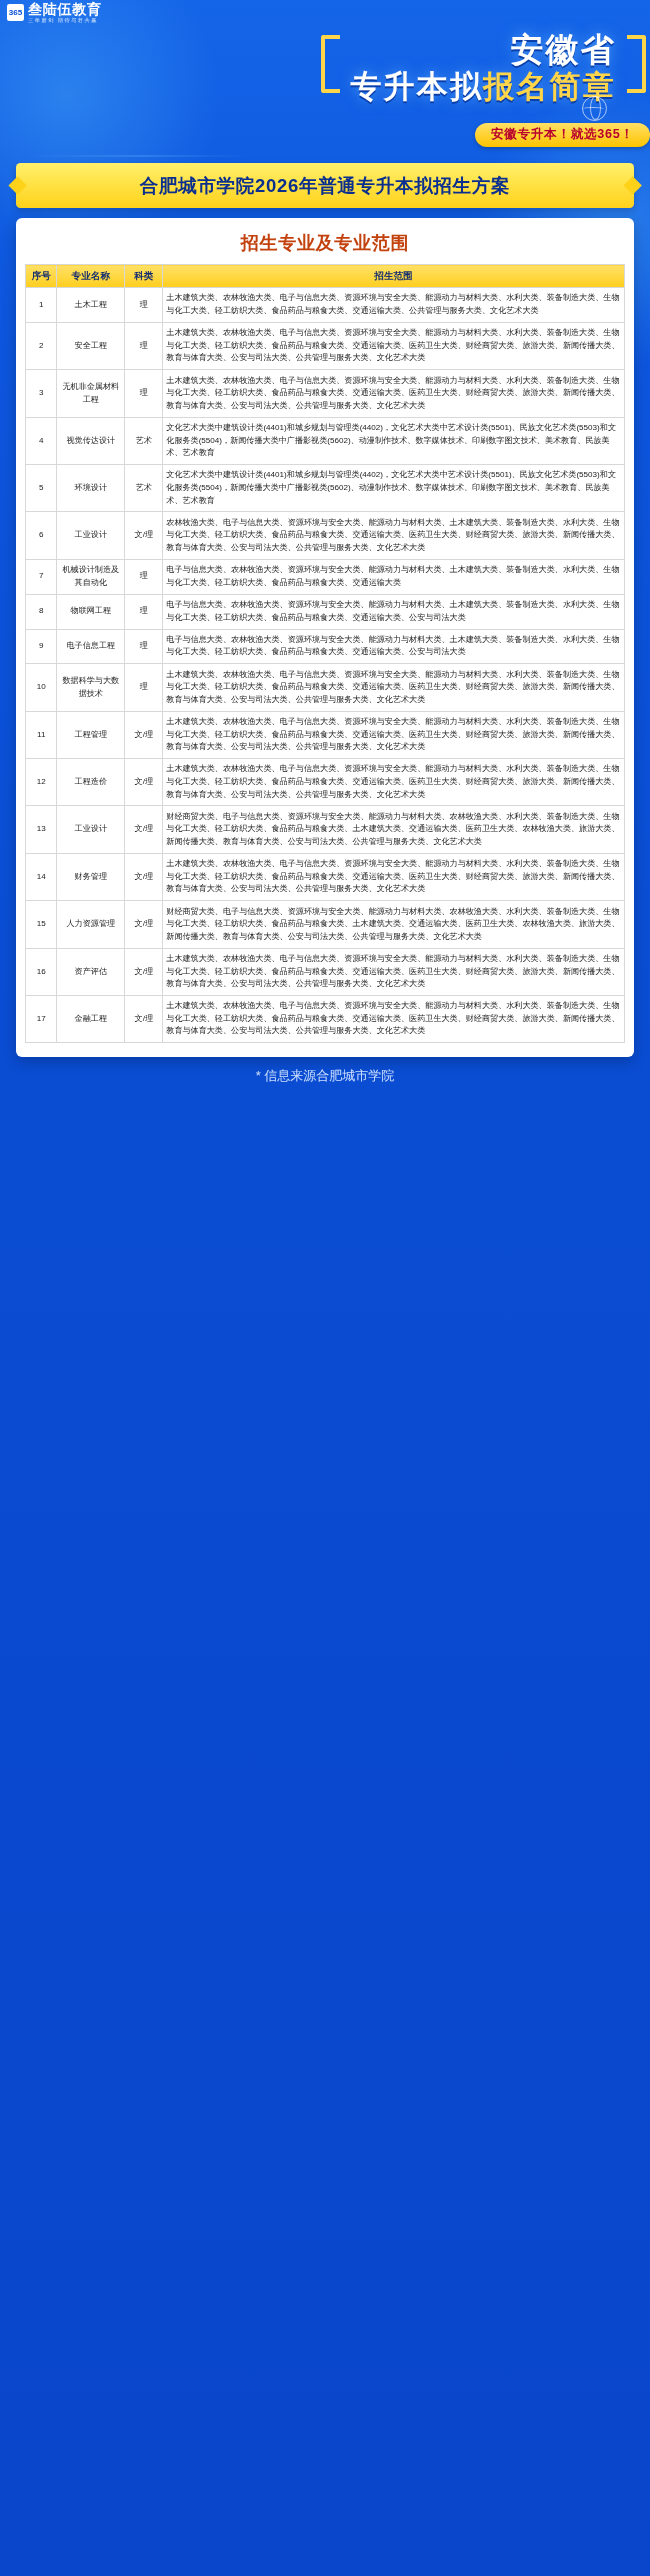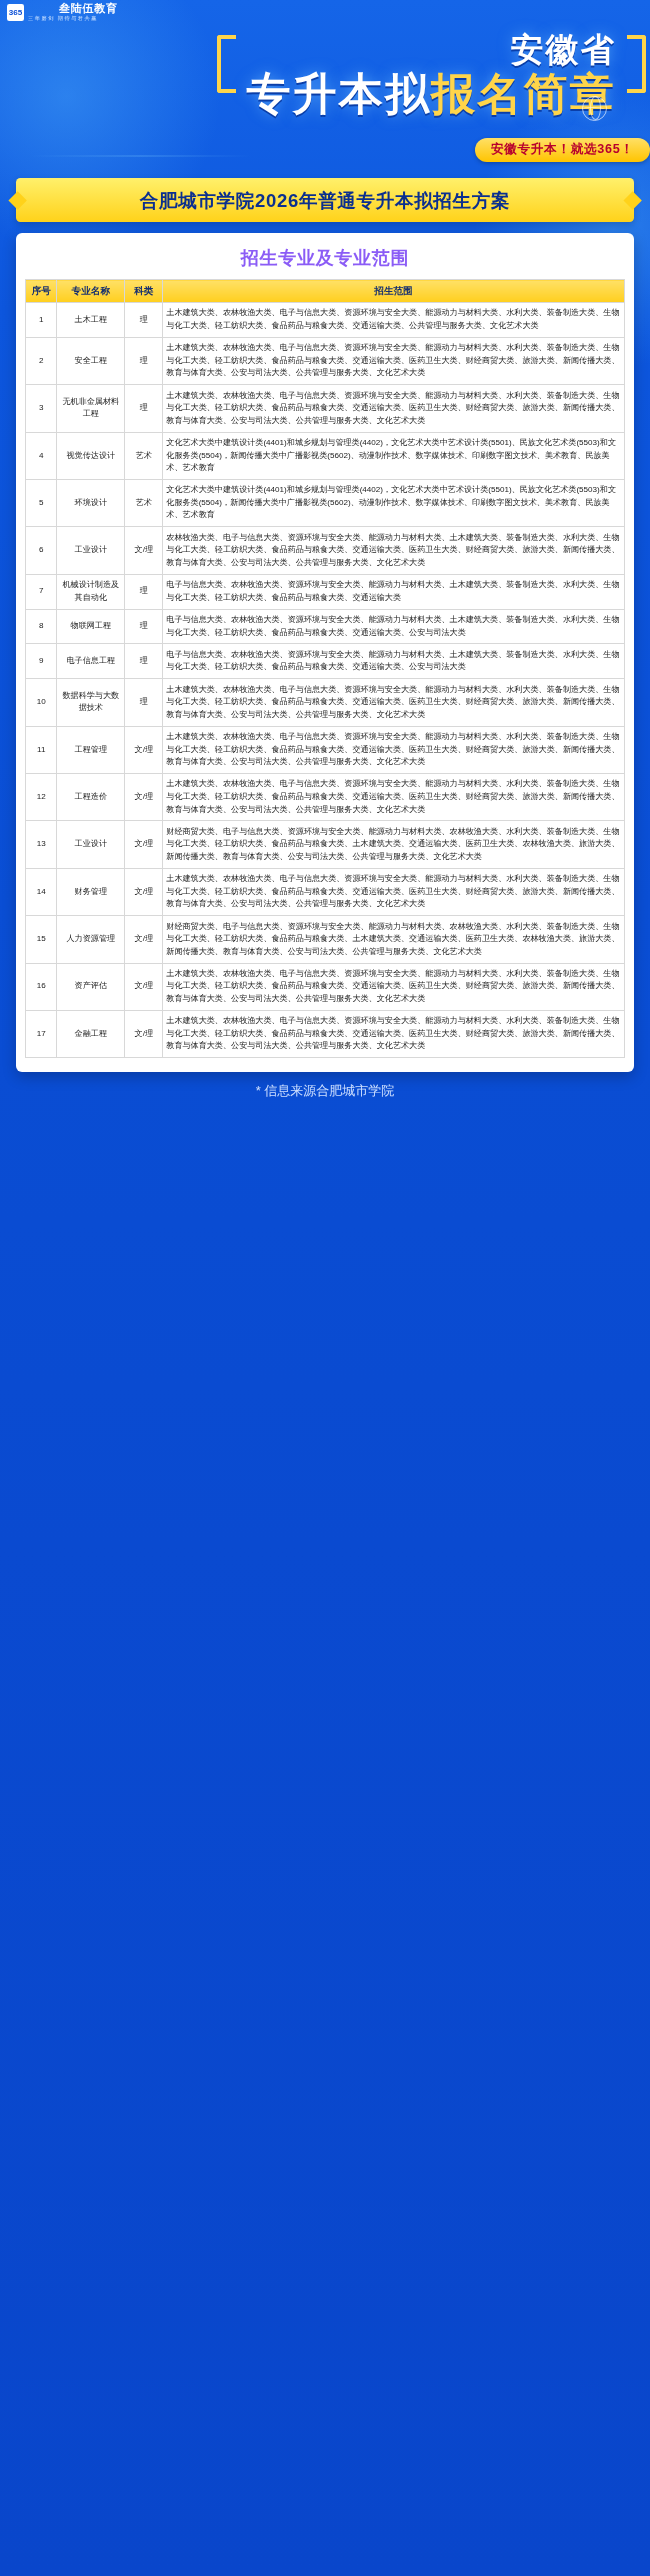--- a/index.html
+++ b/index.html
@@ -45,21 +45,21 @@
     background: #ffffff;
     border-radius: 2.2px;
     display: flex; align-items: center; justify-content: center;
     color: #0b4fd6;
     font-size: 8.1px;
     font-weight: bold;
     margin-right: 4.4px;
   }
   .brand-texts { line-height: 1.05; }
   .brand-name {
-    color: #ffffff; font-size: 11px; font-weight: bold; letter-spacing: 0.7px; margin-left: 31px;
+    color: #ffffff; font-size: 14px; font-weight: bold; letter-spacing: 0.7px;
   }
   .brand-sub {
     color: #cfe4ff; font-size: 5.2px; letter-spacing: 1.5px; margin-top: 1.5px;
   }
 
   
   .hero {
     position: relative;
     padding: 6px 0 9px;
     text-align: right;
@@ -77,21 +77,21 @@
   .bracket.right { right: 4.4px; border-width: 4.4px 4.4px 4.4px 0; border-radius: 0 3px 3px 0; }
   .hero-line1 {
     font-size: 33px;
     font-weight: bold;
     color: #ffffff;
     letter-spacing: 2.2px;
     text-shadow: 0 2.2px 0 #0a3ea8, 0 0 13.3px rgba(120,200,255,0.6);
     line-height: 1.15;
   }
   .hero-line2 {
-    font-size: 44px;
+    font-size: 31px;
     font-weight: bold;
     letter-spacing: 2.2px;
     line-height: 1.15;
     text-shadow: 0 2.2px 0 #0a3ea8, 0 0 13.3px rgba(120,200,255,0.6);
   }
   .hero-line2 .white { color: #ffffff; }
   .hero-line2 .yellow { color: #ffd54a; }
   .hero-badge {
     margin: 18px auto 0;
     display: inline-block;
@@ -155,21 +155,21 @@
     position: relative;
     margin: 10.4px 16.3px 0;
     background: #ffffff;
     border-radius: 6px;
     padding: 9px 9px 13.3px;
     z-index: 4;
     box-shadow: 0 4.4px 13.3px rgba(0,0,0,0.22);
   }
   .card-title {
     text-align: center;
-    color: #8b5cf6;
+    color: #c2410c;
     font-size: 18px;
     font-weight: bold;
     letter-spacing: 0.7px;
     padding: 4.4px 0 9px;
   }
   table.majors {
     width: 100%;
     border-collapse: collapse;
     table-layout: fixed;
   }

